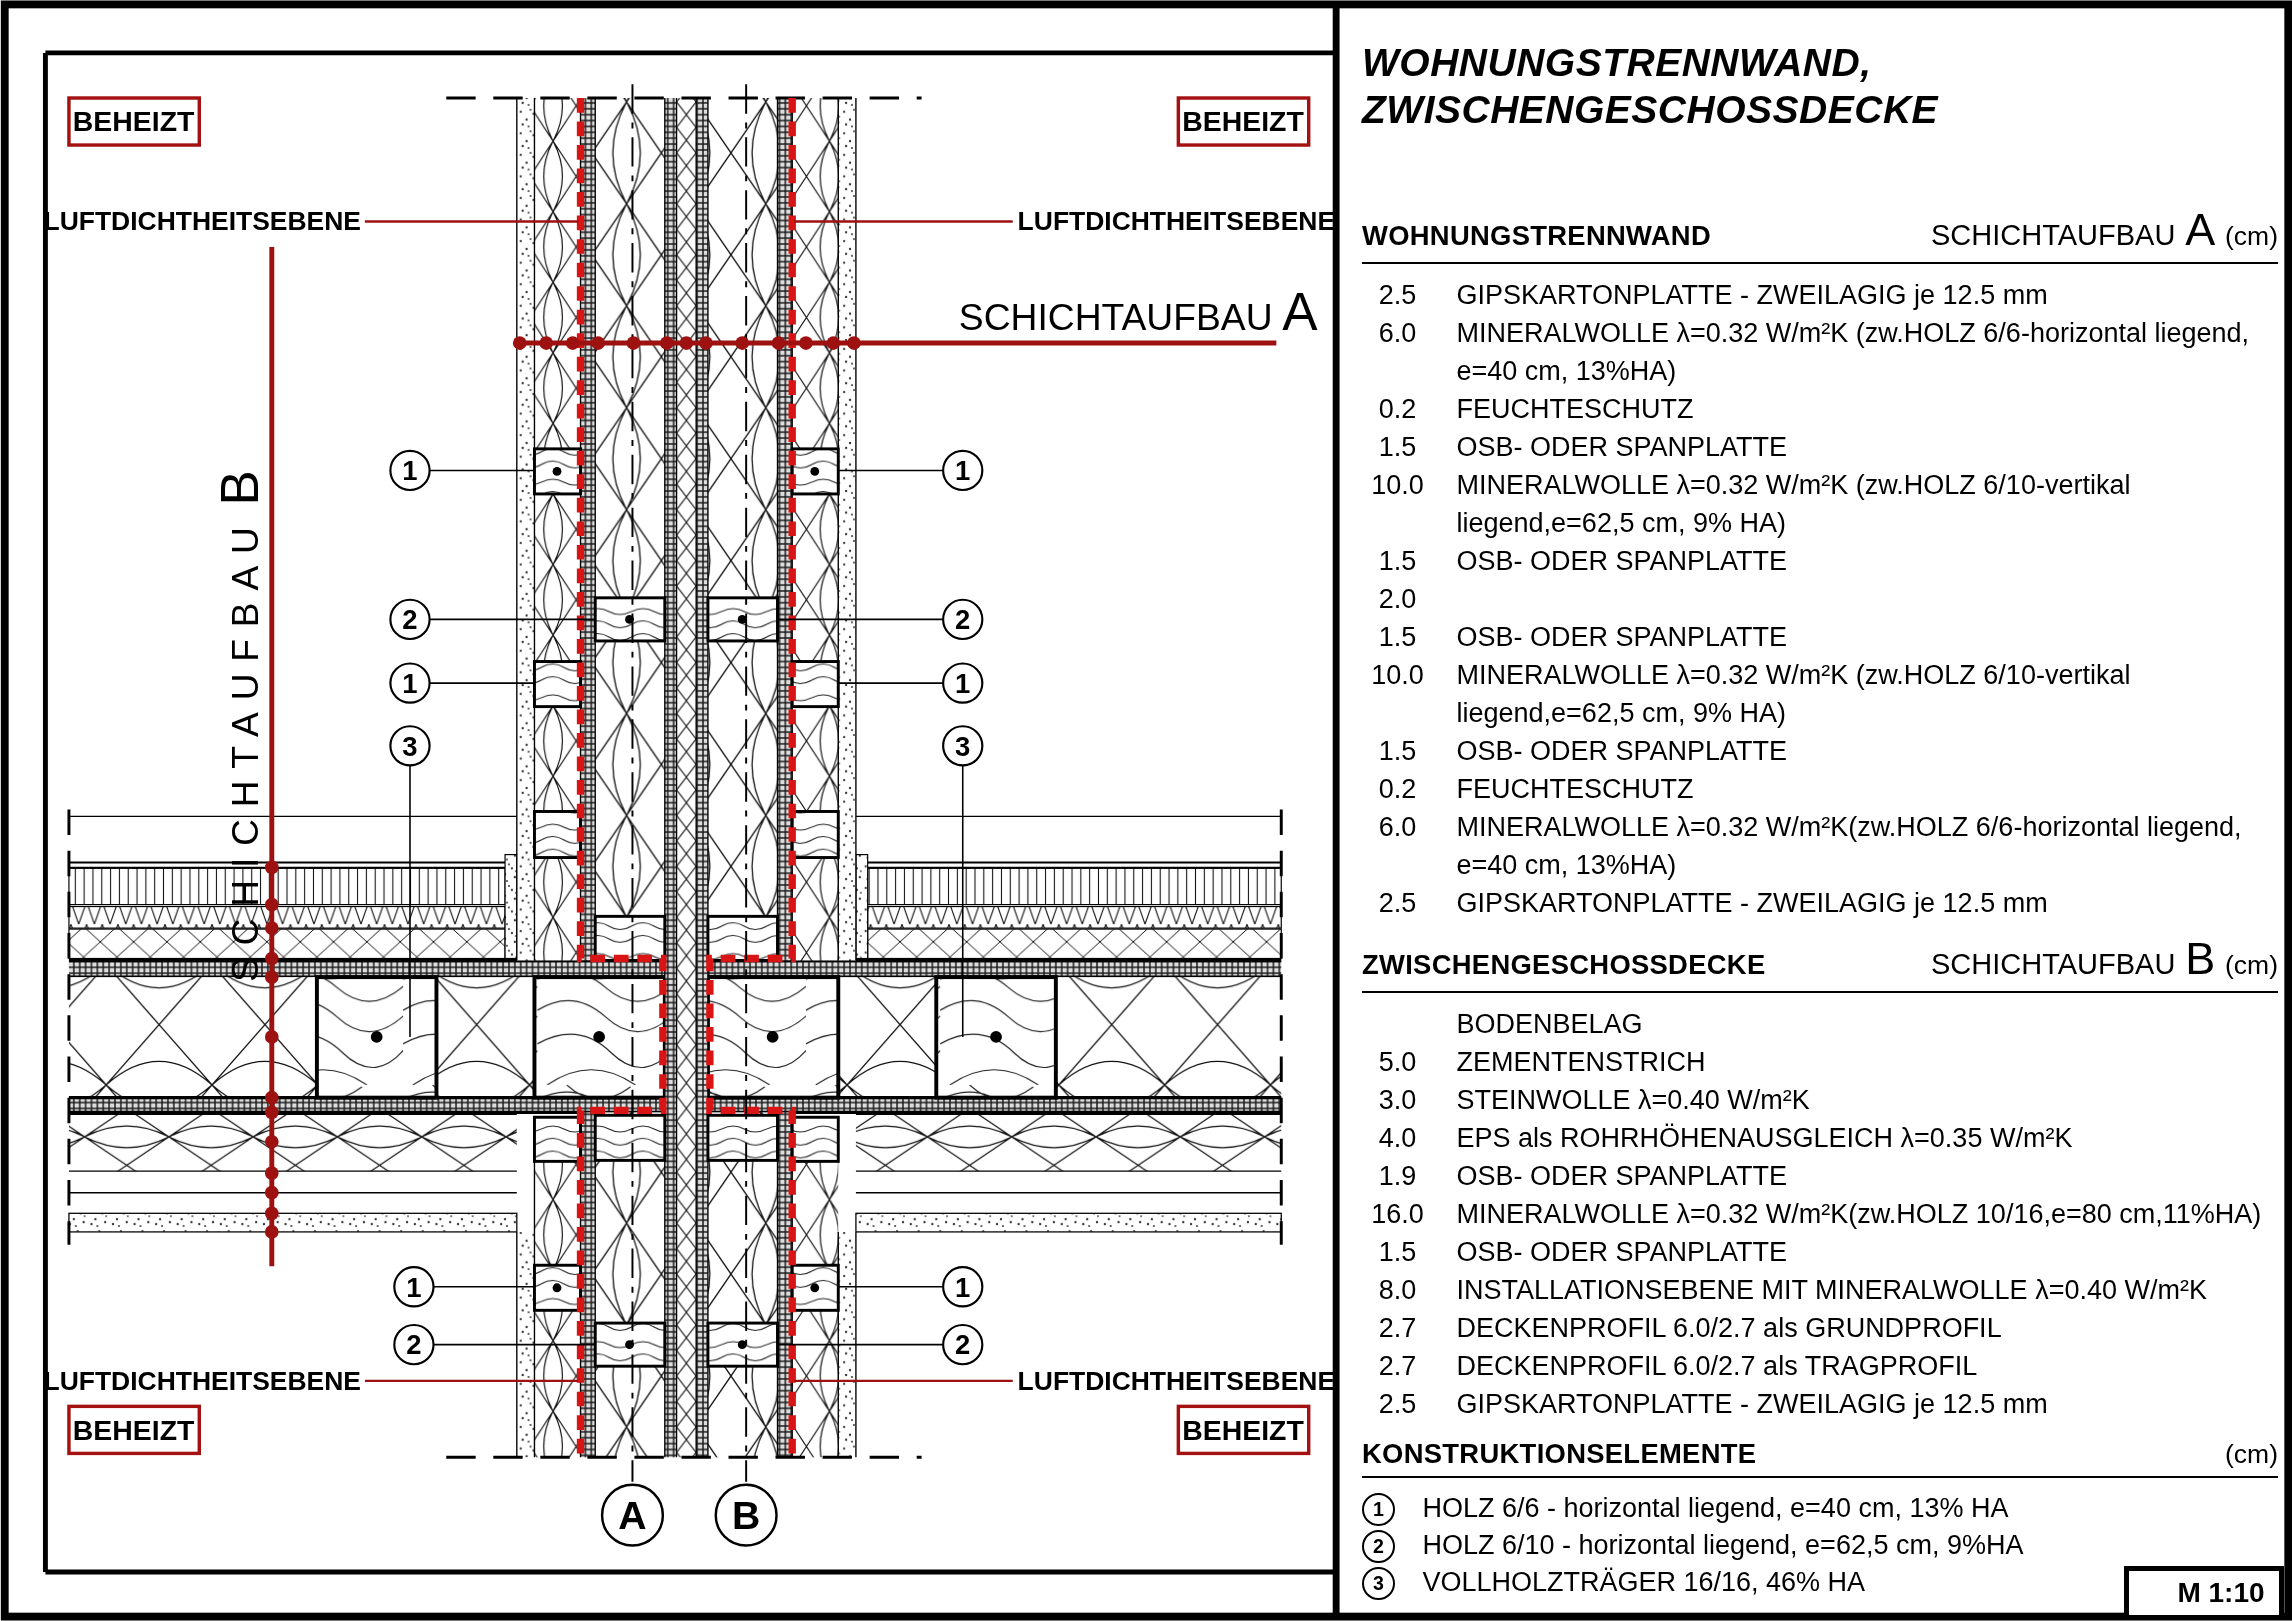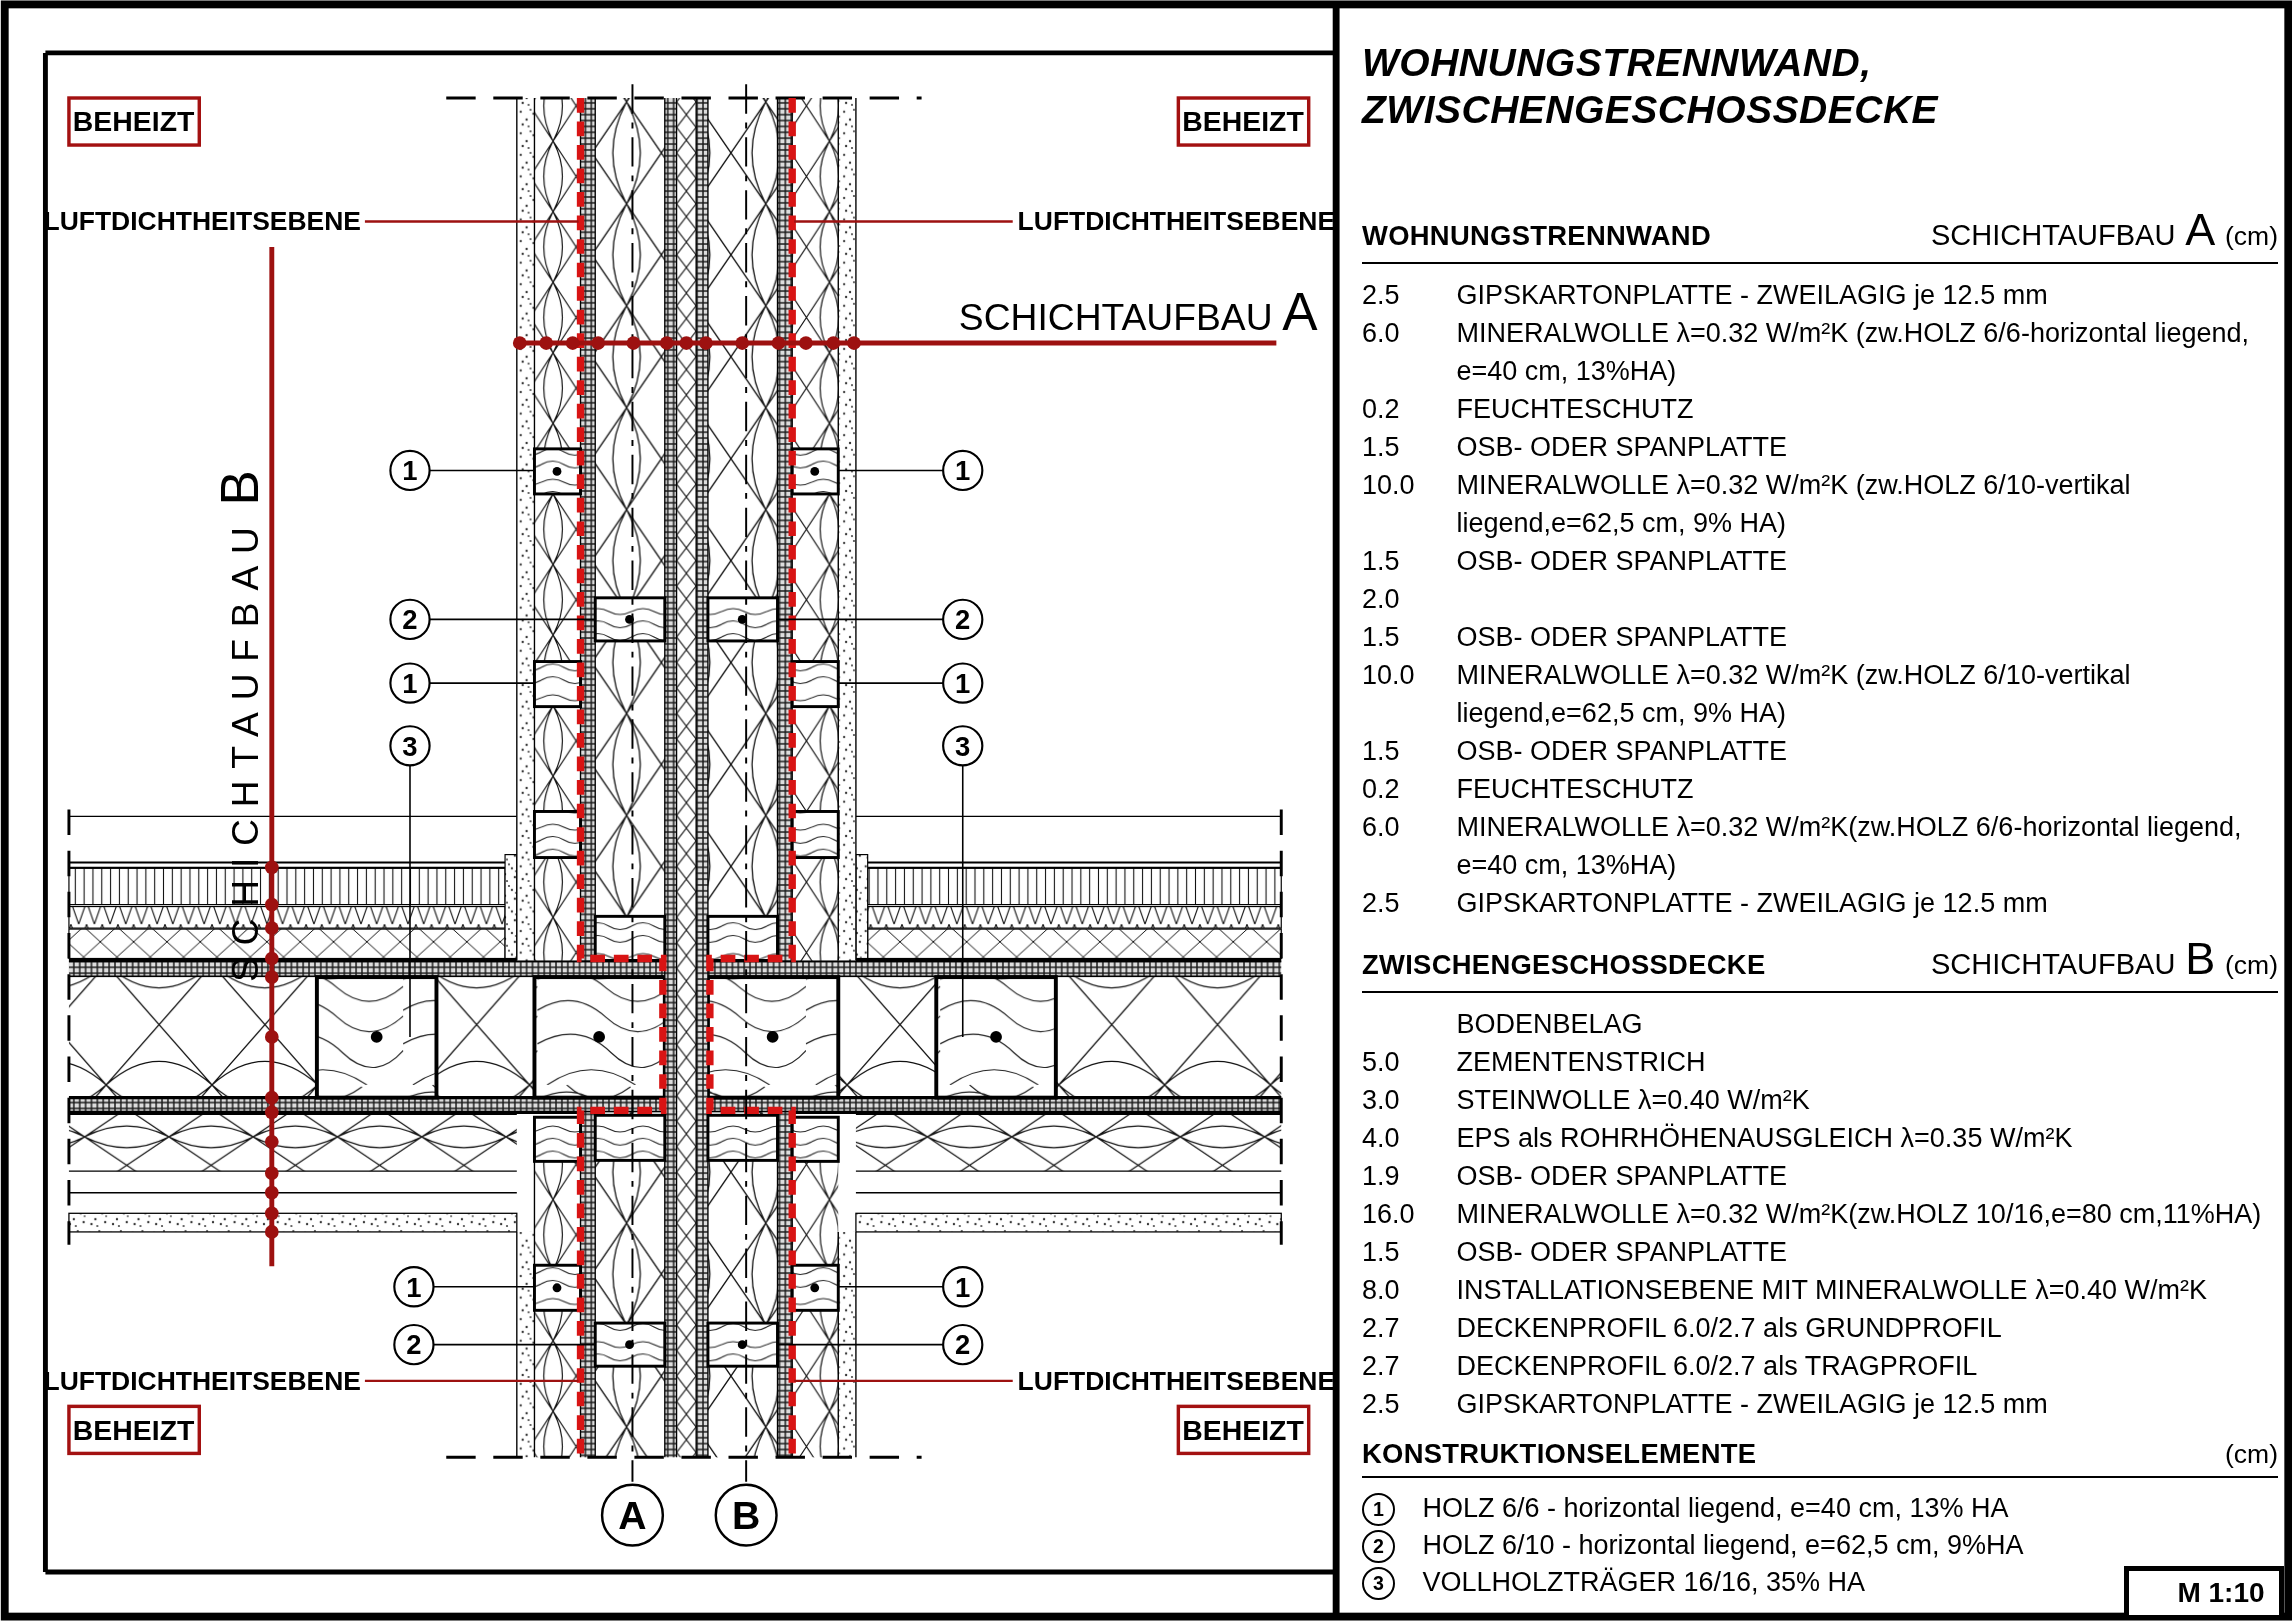--- a/index.html
+++ b/index.html
@@ -15,21 +15,21 @@
   .sec-head{display:flex;justify-content:space-between;align-items:baseline;
     border-bottom:2.9px solid #000;padding-bottom:5.9px;margin-top:31px;}
   .sec-head .h{font-size:27.4px;font-weight:bold;letter-spacing:0.3px;}
   .sec-head .right{display:flex;align-items:baseline;gap:9.8px;}
   .sec-head .sch{font-size:29px;}
   .sec-head .bigletter{font-size:45px;}
   .sec-head .unit{font-size:26.5px;text-align:right;}
   .rows{padding-top:11.8px;}
   .lrow{display:grid;grid-template-columns:71px 1fr;column-gap:23.5px;
     font-size:27px;line-height:38px;}
-  .lrow .num{text-align:left;}
+  .lrow .num{text-align:center;}
   .krow{display:flex;align-items:flex-start;font-size:27px;line-height:37px;margin-bottom:0px;}
   .kcirc{flex:0 0 auto;width:29px;height:29px;border:2px solid #000;border-radius:50%;
     display:inline-flex;align-items:center;justify-content:center;
     font-size:19.6px;font-weight:bold;margin-right:27.4px;margin-top:2.9px;}
   #mbox{left:2124px;top:1566px;width:160px;height:54px;border:5.9px solid #000;
     box-sizing:border-box;display:flex;align-items:center;justify-content:center;
     font-size:28px;font-weight:bold;background:#fff;padding-left:34px;}
 </style>
 </head>
 <body>
@@ -439,21 +439,21 @@
     <div class="krow">
         <span class="kcirc">1</span>
         <span>HOLZ 6/6 - horizontal liegend, e=40 cm, 13% HA</span>
       </div>
     <div class="krow">
         <span class="kcirc">2</span>
         <span>HOLZ 6/10 - horizontal liegend, e=62,5 cm, 9%HA</span>
       </div>
     <div class="krow">
         <span class="kcirc">3</span>
-        <span>VOLLHOLZTRÄGER 16/16, 35% HA</span>
+        <span>VOLLHOLZTRÄGER 16/16, 46% HA</span>
       </div>
   </div>
 </div>
 
 <div id="mbox" class="panel-abs">
   <span>M 1:10</span>
 </div>
 
 
 </body></html>

